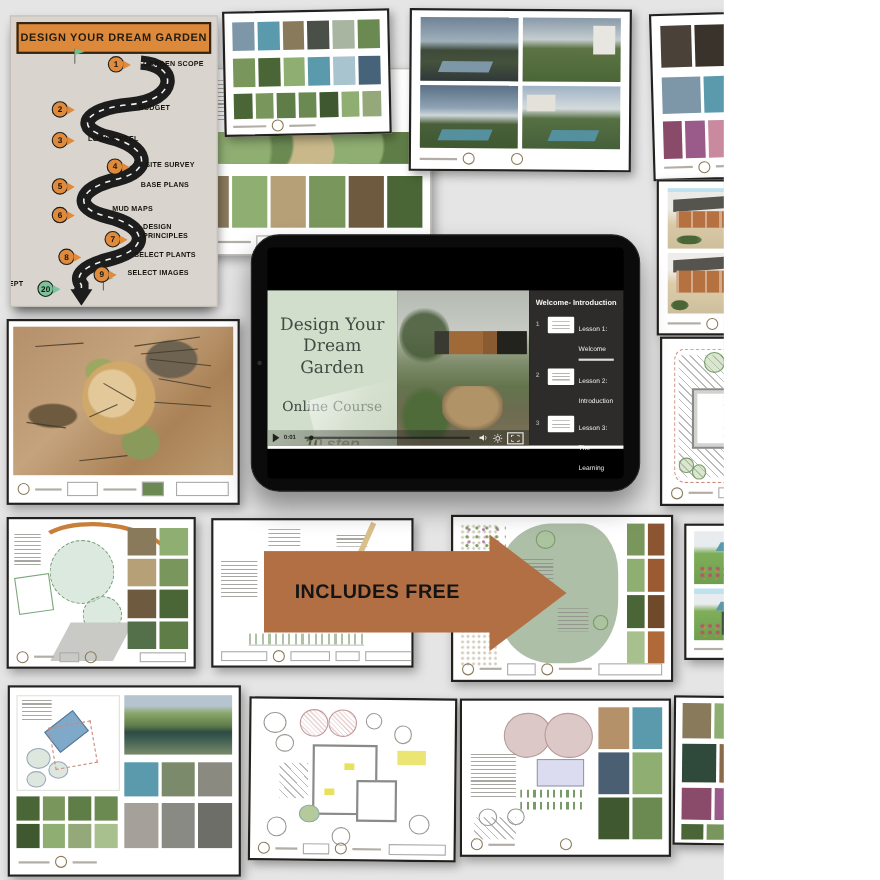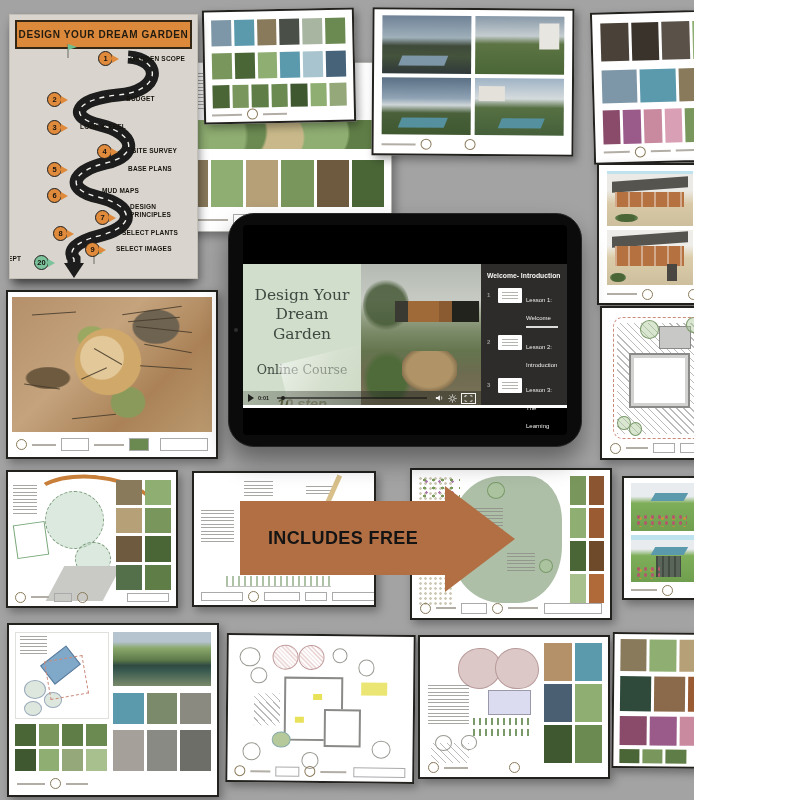--- a/index.html
+++ b/index.html
@@ -1,17 +1,17 @@
 <!DOCTYPE html>
 <html><head>
 <meta charset="utf-8">
 <style>
   html,body{margin:0;padding:0;background:#fff;}
-  #canvas{position:relative;width:658px;height:800px;background:#a3a3a3;overflow:hidden;
-          font-family:"Liberation Sans",sans-serif;padding-left:36px;}
+  #canvas{position:relative;width:658px;height:800px;background:#e5e5e5;overflow:hidden;
+          font-family:"Liberation Sans",sans-serif;}
 
   
   .page{position:absolute;background:#fff;border:2px solid #23211e;overflow:hidden;
         box-shadow:3px 4px 9px rgba(0,0,0,.35);z-index:2;}
   .page.light{border:1px solid #b9b7b2;}
   .foot{position:absolute;left:4%;right:4%;bottom:2.5%;height:8%;display:flex;align-items:center;gap:5px;}
   .logo-ring{width:9px;height:9px;border:1px solid #8a7a5a;border-radius:50%;flex:none;}
   .mini-line{height:2px;background:#b2aea6;}
   .tb{border:1px solid #aaa;height:70%;flex:none;}
   .pgrid{position:absolute;display:grid;gap:3px;}

